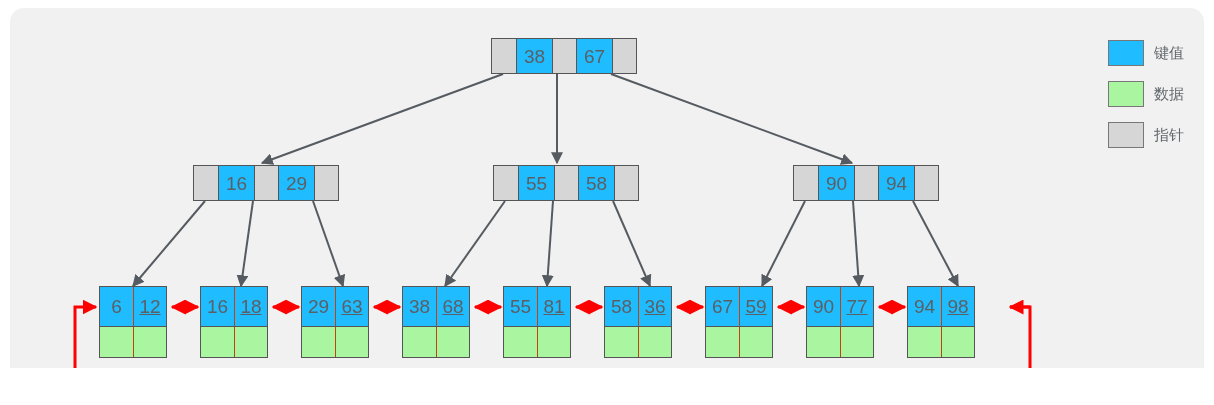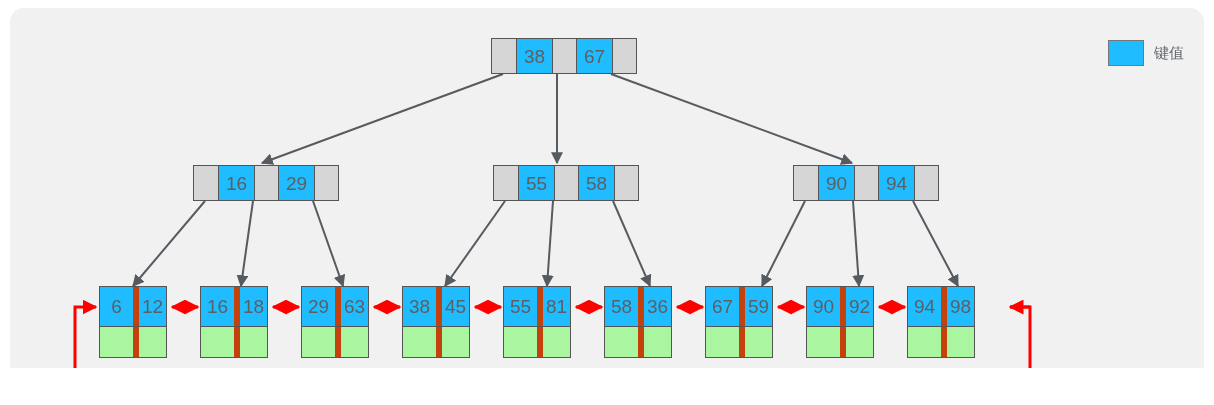--- a/index.html
+++ b/index.html
@@ -85,21 +85,21 @@
     width: 50%;
     display: flex;
     align-items: center;
     justify-content: center;
     font-size: 19px;
     color: #5b6066;
     line-height: 1;
   }
   .leaf-keys .leaf-cell { background: #1fbcff; }
   .leaf-data .leaf-cell { background: #a9f5a0; }
-  .leaf-cell + .leaf-cell { border-left: 6px solid #c2410c; }
+  .leaf-cell + .leaf-cell { border-left: 1px solid #c2410c; text-decoration: underline; }
 
   
   #legend {
     position: absolute;
     left: 1108px;
     top: 40px;
     width: 96px;
   }
   .legend-row {
     display: flex;
@@ -254,21 +254,21 @@
     </div>
     <div class="leaf-row leaf-data">
       <div class="leaf-cell"></div>
       <div class="leaf-cell"></div>
     </div>
   </div>
 
   <div class="leaf" style="left:402px; top:286px;">
     <div class="leaf-row leaf-keys">
       <div class="leaf-cell">38</div>
-      <div class="leaf-cell">45</div>
+      <div class="leaf-cell">68</div>
     </div>
     <div class="leaf-row leaf-data">
       <div class="leaf-cell"></div>
       <div class="leaf-cell"></div>
     </div>
   </div>
 
   <div class="leaf" style="left:503px; top:286px;">
     <div class="leaf-row leaf-keys">
       <div class="leaf-cell">55</div>
@@ -298,21 +298,21 @@
     </div>
     <div class="leaf-row leaf-data">
       <div class="leaf-cell"></div>
       <div class="leaf-cell"></div>
     </div>
   </div>
 
   <div class="leaf" style="left:806px; top:286px;">
     <div class="leaf-row leaf-keys">
       <div class="leaf-cell">90</div>
-      <div class="leaf-cell">92</div>
+      <div class="leaf-cell">77</div>
     </div>
     <div class="leaf-row leaf-data">
       <div class="leaf-cell"></div>
       <div class="leaf-cell"></div>
     </div>
   </div>
 
   <div class="leaf" style="left:907px; top:286px;">
     <div class="leaf-row leaf-keys">
       <div class="leaf-cell">94</div>
@@ -322,19 +322,27 @@
       <div class="leaf-cell"></div>
       <div class="leaf-cell"></div>
     </div>
   </div>
 
   <div id="legend">
     <div class="legend-row">
       <div class="swatch" style="background:#1fbcff;"></div>
       <div class="legend-label">键值</div>
     </div>
+    <div class="legend-row">
+      <div class="swatch" style="background:#a9f5a0;"></div>
+      <div class="legend-label">数据</div>
+    </div>
+    <div class="legend-row">
+      <div class="swatch" style="background:#d6d6d6;"></div>
+      <div class="legend-label">指针</div>
+    </div>
   </div>
 
   <div id="watermark">
     <span>CSDN @Aaron Fang</span>
     <span class="ghost">CSDN @Aaron Fang</span>
   </div>
 </div>
 
 </body></html>

